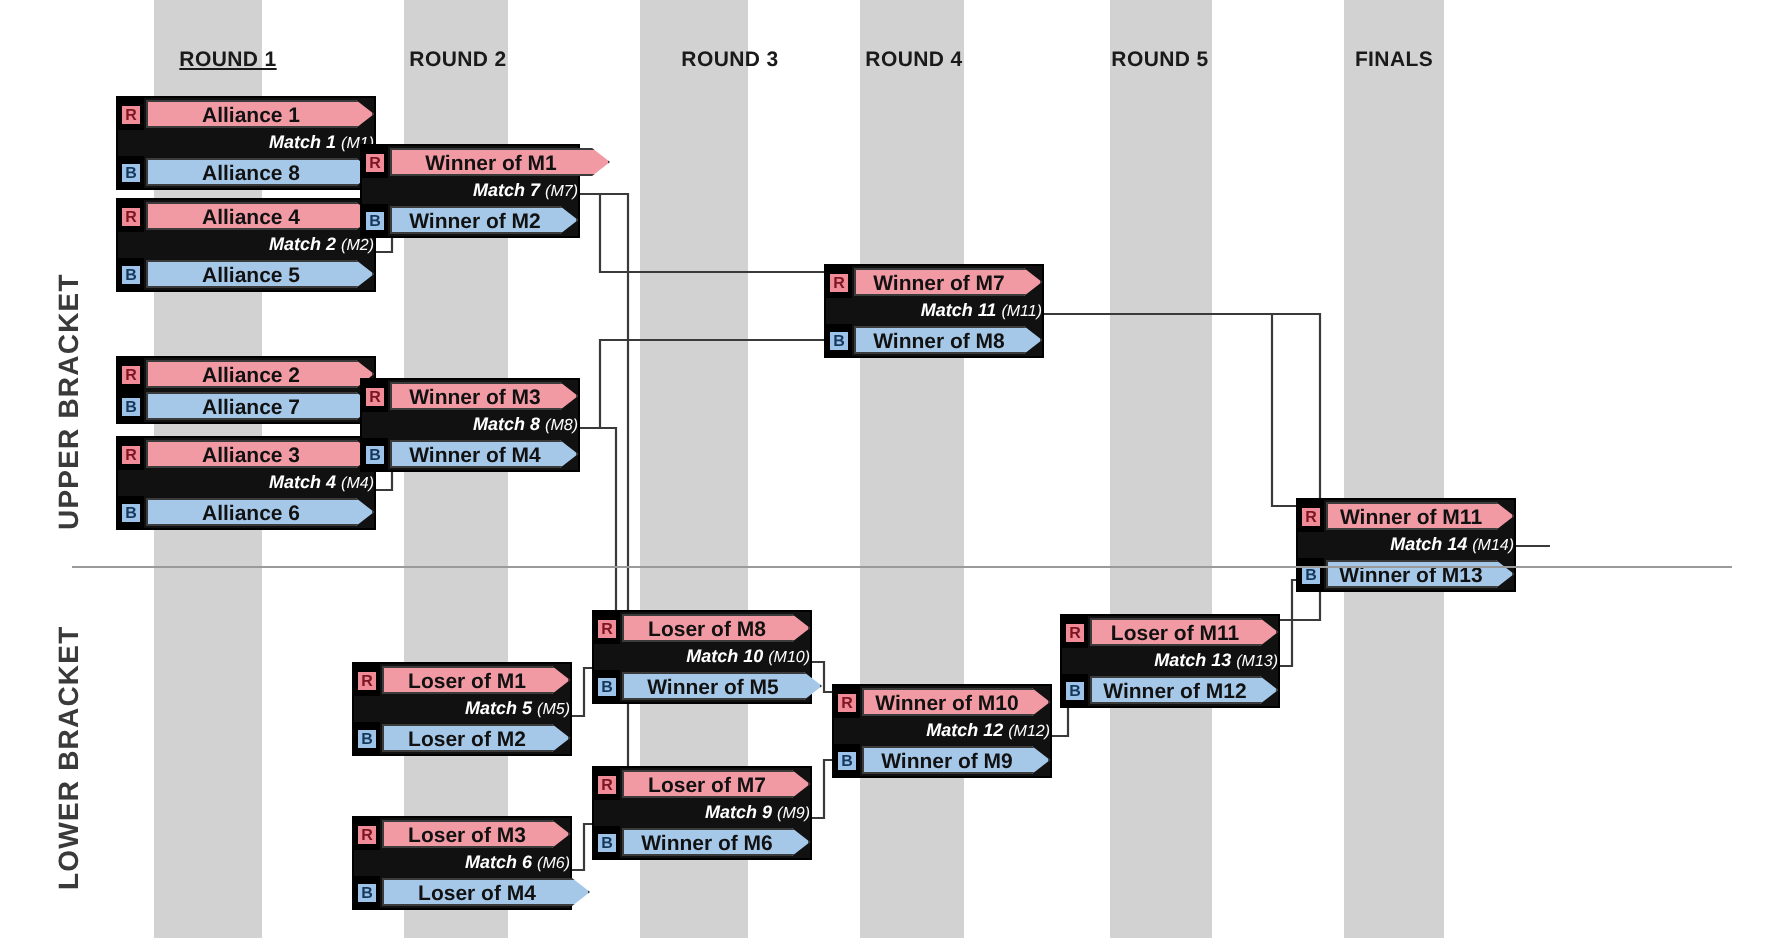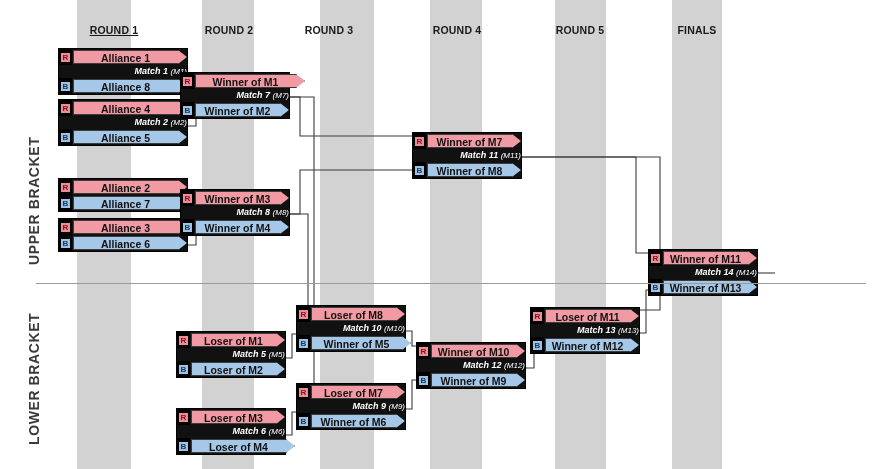--- a/index.html
+++ b/index.html
@@ -77,21 +77,21 @@
       <div class="band" style="left: 77px; width: 54px;"></div>
       <div class="band" style="left: 202px; width: 52px;"></div>
       <div class="band" style="left: 320px; width: 54px;"></div>
       <div class="band" style="left: 430px; width: 52px;"></div>
       <div class="band" style="left: 555px; width: 51px;"></div>
       <div class="band" style="left: 672px; width: 50px;"></div>
     </div>
   <div id="hdrs">
       <div class="round-hdr" style="left: 69px; width: 90px; text-decoration: underline;">ROUND 1</div>
       <div class="round-hdr" style="left: 184px; width: 90px;">ROUND 2</div>
-      <div class="round-hdr" style="left: 284px; width: 90px;">ROUND 3</div>
+      <div class="round-hdr" style="left: 320px; width: 90px;">ROUND 3</div>
       <div class="round-hdr" style="left: 412px; width: 90px;">ROUND 4</div>
       <div class="round-hdr" style="left: 535px; width: 90px;">ROUND 5</div>
       <div class="round-hdr" style="left: 652px; width: 90px;">FINALS</div>
     </div>
 
   <svg id="wires" viewBox="0 0 885 469">
     <g fill="none" stroke="#3a3a3a" stroke-width="1.1">
 
       <path d="M188,75 L196,75 L196,85 L180,85"></path>
 
@@ -174,20 +174,21 @@
           <div class="plate blue" style="width:114px">Alliance 7</div>
         </div>
       </div>
       <div class="match" style="left: 58px; top: 218px; width: 130px;">
         <div class="row">
           <div class="tag r">
             <span>R</span>
           </div>
           <div class="plate red" style="width:114px">Alliance 3</div>
         </div>
+        <div class="mid"><i>Match 4</i> <em>(M4)</em></div>
         <div class="row">
           <div class="tag b">
             <span>B</span>
           </div>
           <div class="plate blue" style="width:114px">Alliance 6</div>
         </div>
       </div>
       <div class="match" style="left: 180px; top: 72px; width: 110px;">
         <div class="row">
           <div class="tag r">

